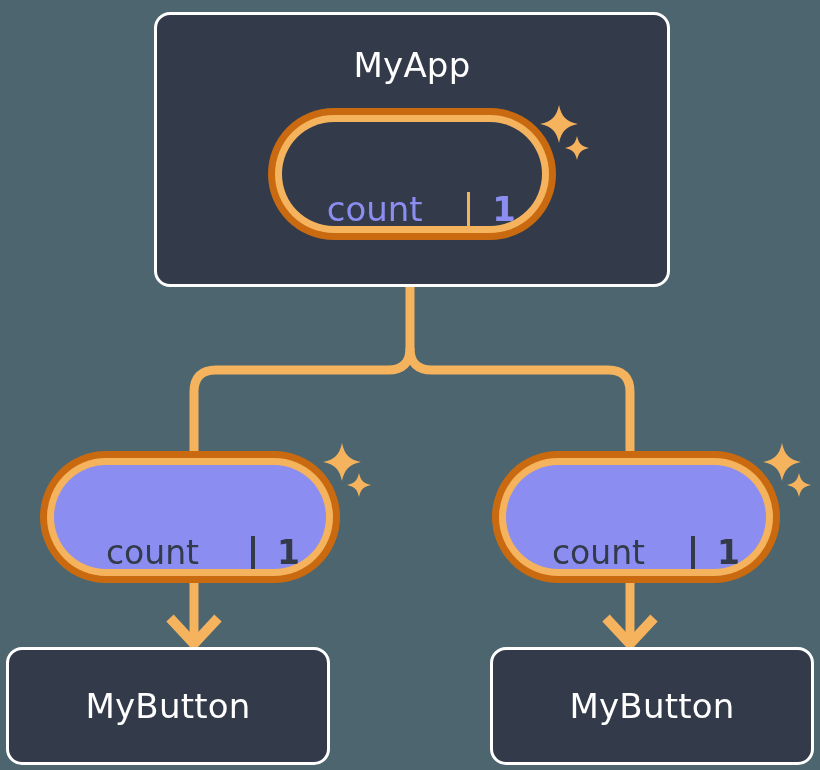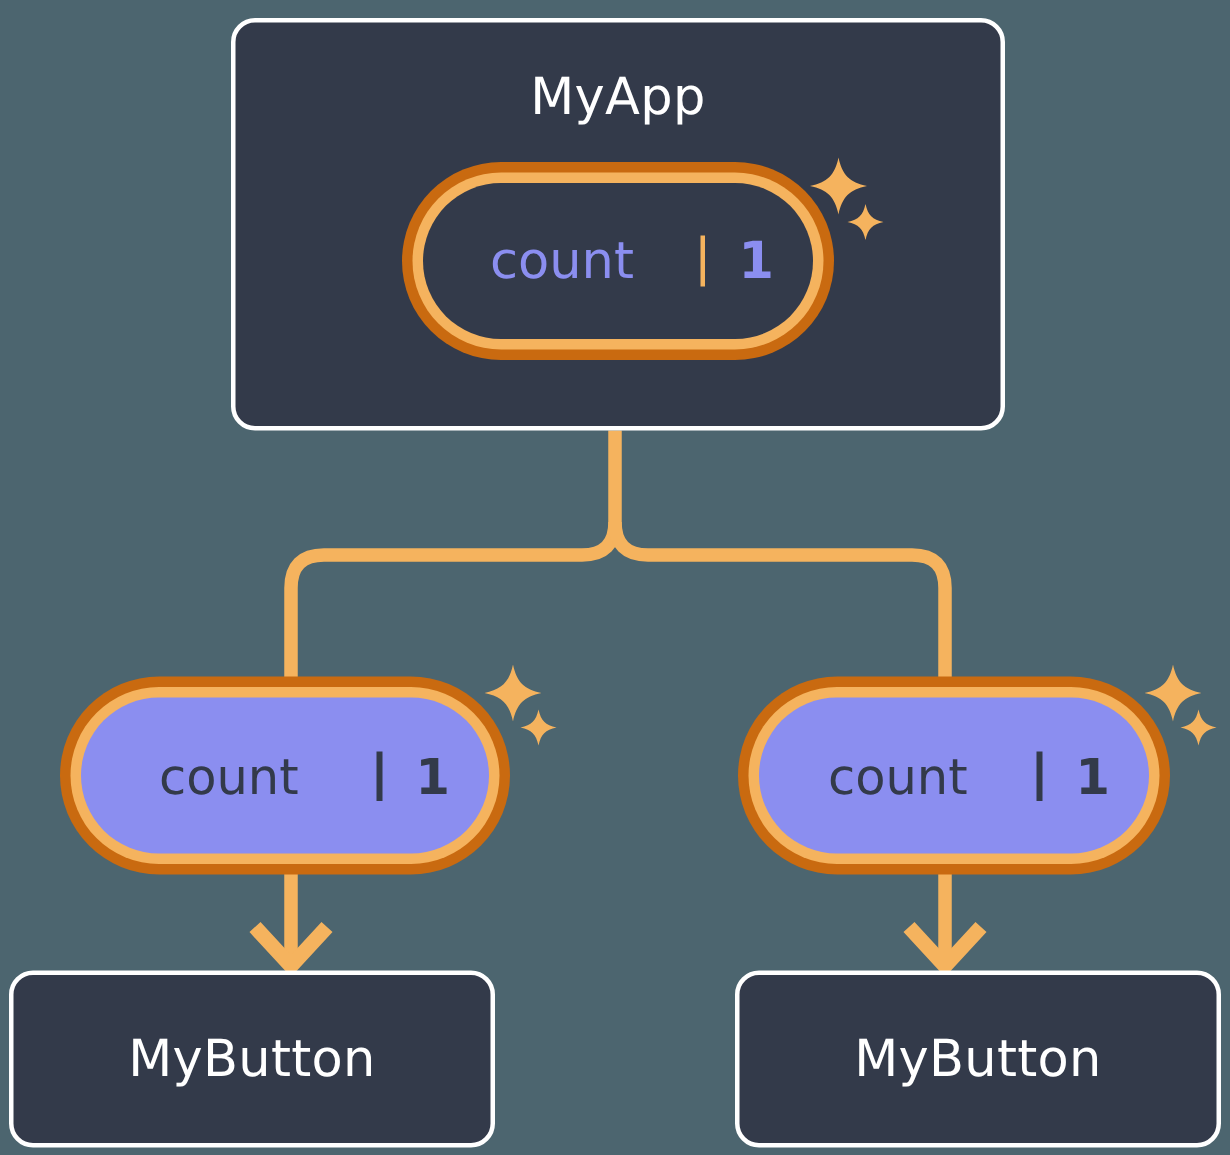--- a/index.html
+++ b/index.html
@@ -88,21 +88,21 @@
     display: flex;
     align-items: stretch;
     border-radius: 999px;
     background: #f5b35e;          
     padding: 7px;
     width: 100%;
   }
   .pill-body {
     box-sizing: border-box;
     display: flex;
-    align-items: center;
+    align-items: flex-end;
     border-radius: 999px;
     overflow: hidden;
     width: 100%;
   }
   .pill-cell {
     display: flex;
     align-items: center;
     justify-content: center;
     box-sizing: border-box;
   }

